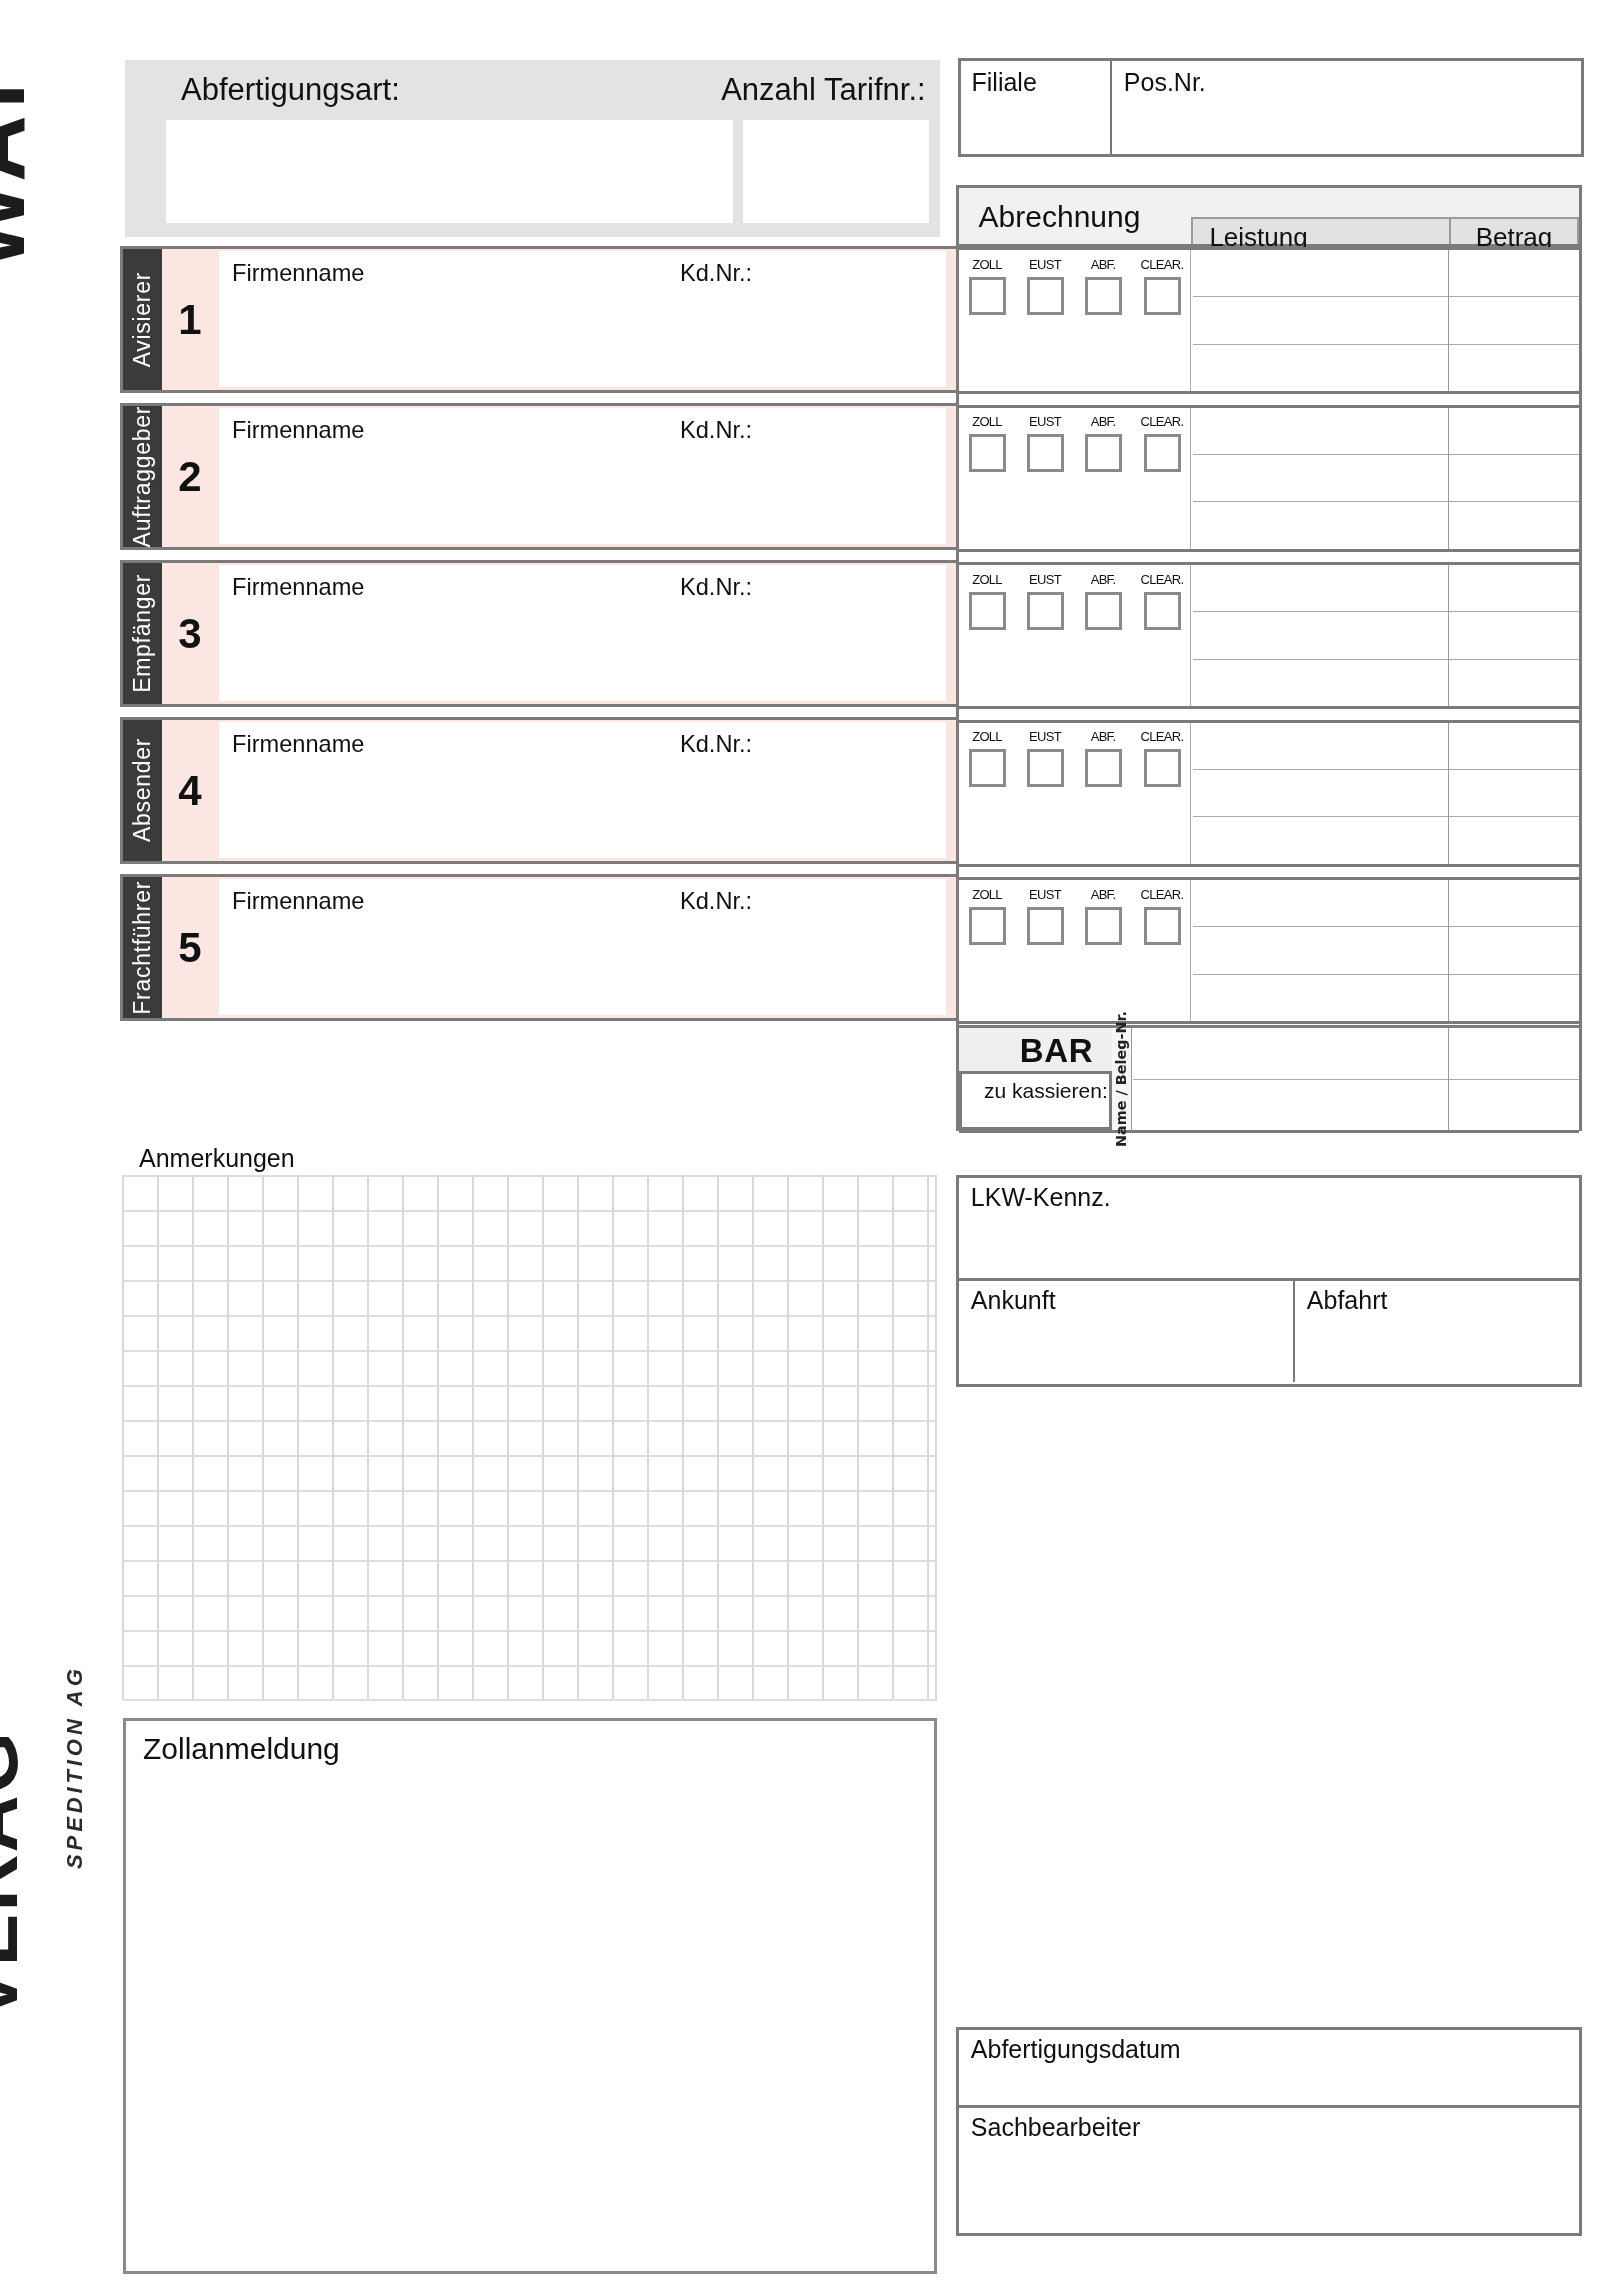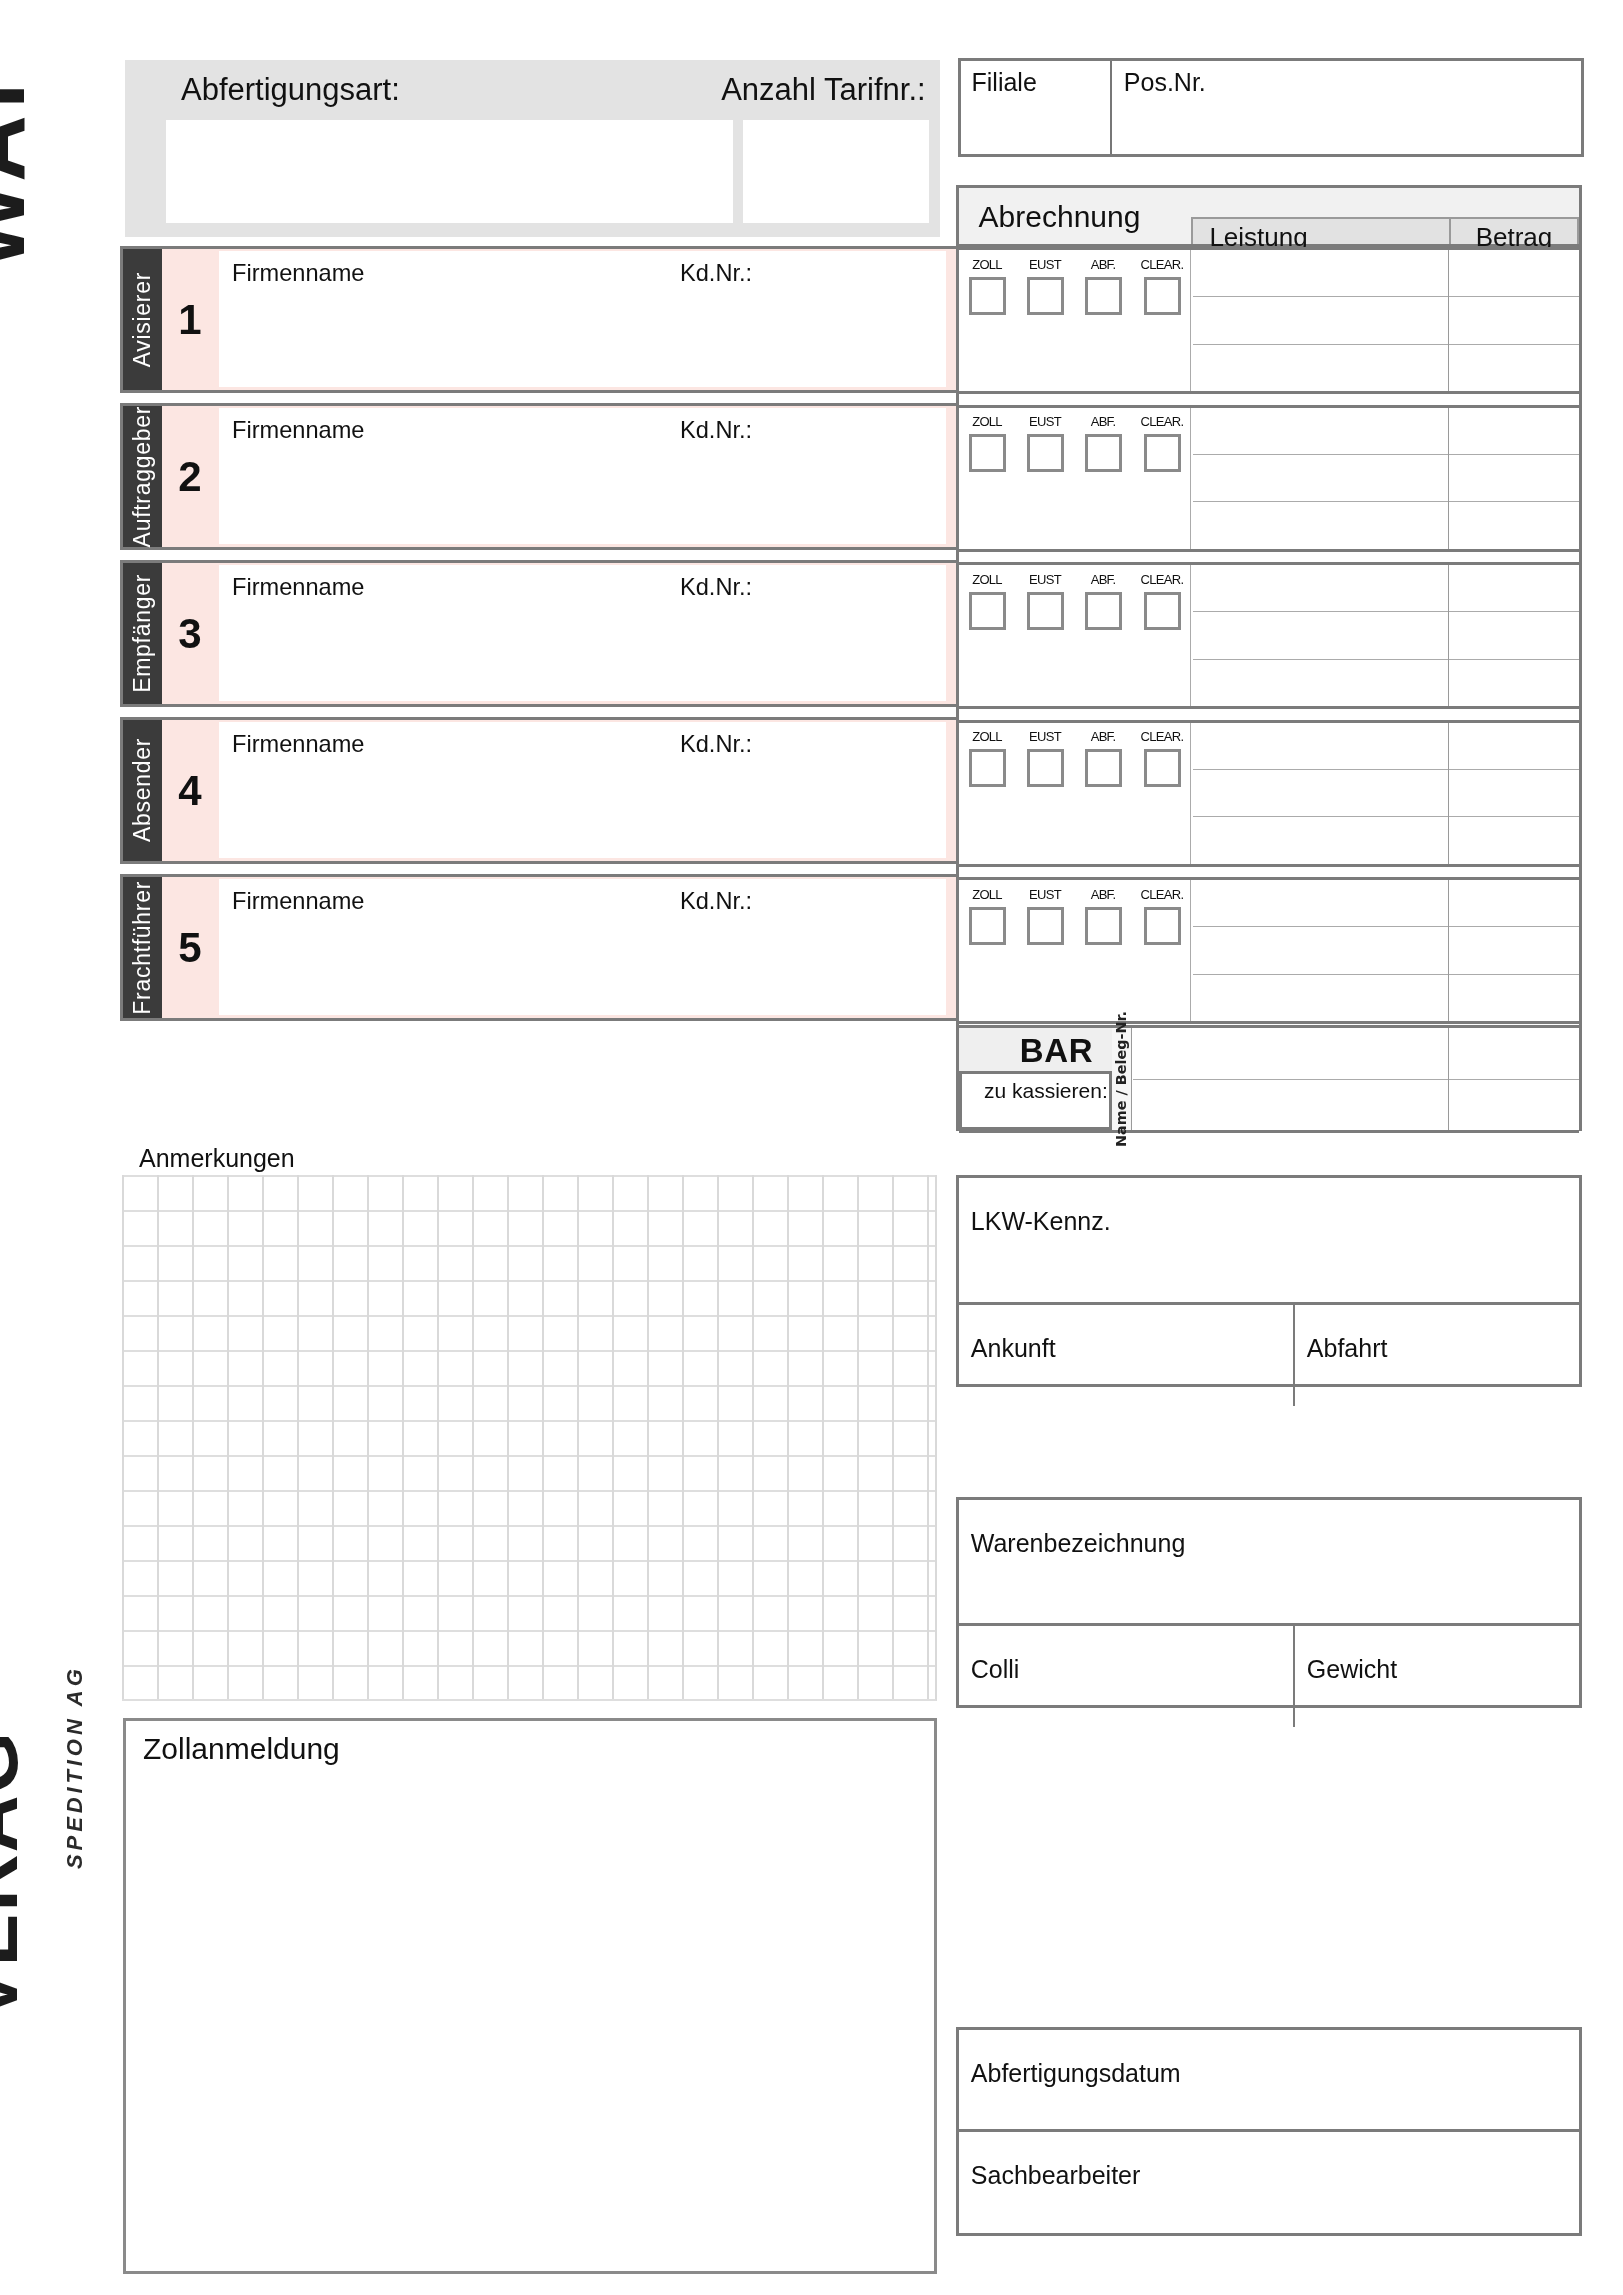--- a/index.html
+++ b/index.html
@@ -71,21 +71,21 @@
   .anm-grid { left:122px; top:1175px; width:815px; height:526px;
     background-image:
       repeating-linear-gradient(to right,  #d9d9d9 0 2px, transparent 2px 35px),
       repeating-linear-gradient(to bottom, #dedede 0 2px, transparent 2px 35px);
     border-right:2px solid #d9d9d9; border-bottom:2px solid #dedede; }
 
   
   .rbox { left:956px; width:626px; border:3.9px solid #7b7b7b; background:#fff; }
   .rbox .toprow { position:relative; border-bottom:3.3px solid #7b7b7b; }
   .rbox .botrow { position:relative; display:flex; }
-  .rbox-label { font-size:25px; padding:5.2px 0 0 11.8px; display:block;margin-top:24px; }
+  .rbox-label { font-size:25px; padding:5.2px 0 0 11.8px; display:block; }
   .lkw-box   { top:1175px; height:212px; }
   .lkw-box .toprow { height:103px; }
   .lkw-box .botrow { height:101px; }
   .waren-box { top:1497px; height:211px; }
   .waren-box .toprow { height:102px; }
   .waren-box .botrow { height:101px; }
   .cell-l { width:336px; border-right:2.6px solid #7b7b7b; }
   .cell-r { flex:1; }
   .datum-box { top:2027px; height:209px; }
   .datum-box .toprow { height:78px; }
@@ -347,33 +347,20 @@
     <div class="botrow">
       <div class="cell-l">
         <span class="rbox-label">Ankunft</span>
       </div>
       <div class="cell-r">
         <span class="rbox-label">Abfahrt</span>
       </div>
     </div>
   </div>
 
-  <div class="abs rbox waren-box">
-    <div class="toprow">
-      <span class="rbox-label">Warenbezeichnung</span>
-    </div>
-    <div class="botrow">
-      <div class="cell-l">
-        <span class="rbox-label">Colli</span>
-      </div>
-      <div class="cell-r">
-        <span class="rbox-label">Gewicht</span>
-      </div>
-    </div>
-  </div>
 
   <div class="abs zoll-box">
     <span class="zoll-label">Zollanmeldung</span>
   </div>
 
   <div class="abs rbox datum-box">
     <div class="toprow">
       <span class="rbox-label">Abfertigungsdatum</span>
     </div>
     <div class="botrow">

